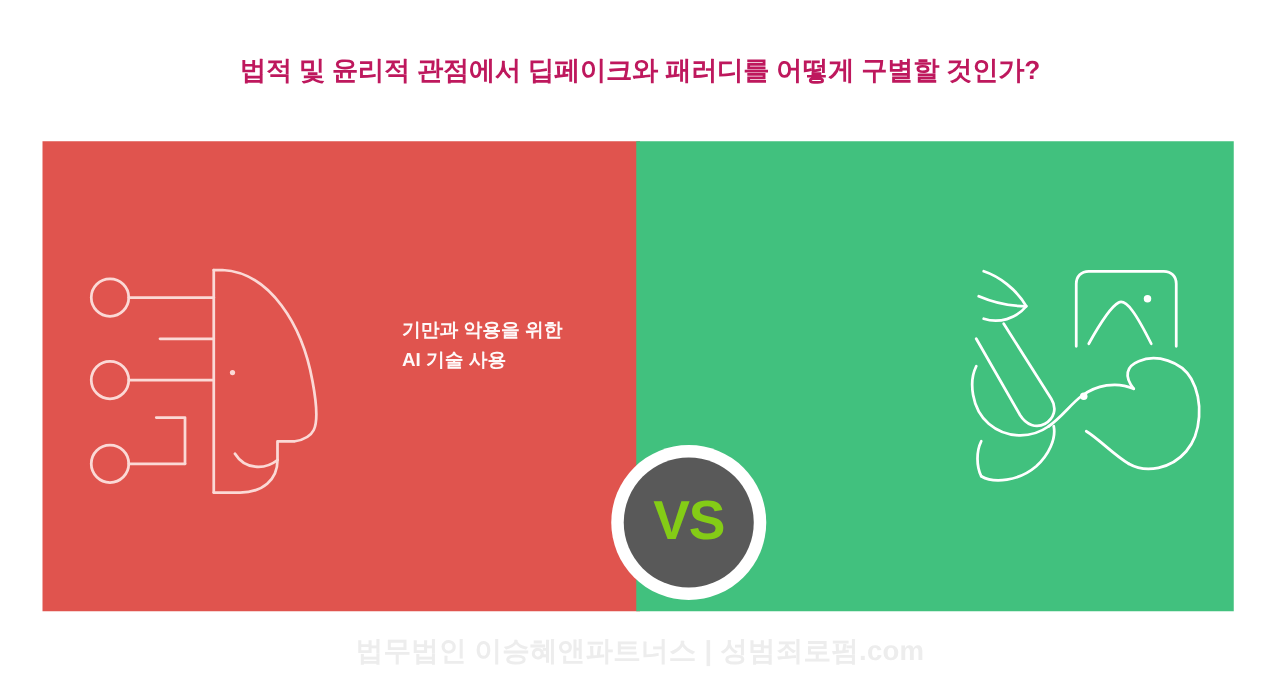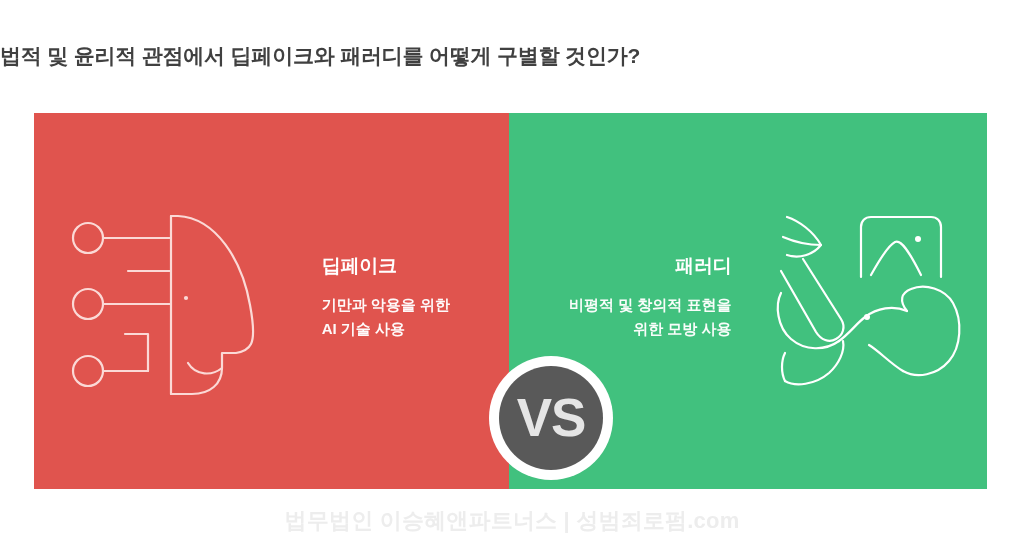--- a/index.html
+++ b/index.html
@@ -21,24 +21,24 @@
     width: 1024px;
     height: 553px;
   }
 
   
   .page-title {
     position: absolute;
     left: 0;
     top: 42px;
     width: 1024px;
-    text-align: left;
+    text-align: center;
     font-size: 21px;
     font-weight: bold;
-    color: #404040;
+    color: #be185d;
     letter-spacing: -0.2px;
     white-space: nowrap;
   }
 
   
   .board {
     position: absolute;
     left: 34px;
     top: 113px;
     width: 953px;
@@ -113,22 +113,22 @@
     top: 10px;
     width: 104px;
     height: 104px;
     border-radius: 50%;
     background: #595959;
     display: flex;
     align-items: center;
     justify-content: center;
   }
   .vs-label {
-    color: #e5e5e5;
-    font-size: 53px;
+    color: #84cc16;
+    font-size: 44px;
     font-weight: bold;
     letter-spacing: -1px;
     line-height: 1;
     margin-top: -2px;
   }
 
   
   .watermark {
     position: absolute;
     left: 0;
@@ -174,21 +174,20 @@
                    L152 145 V160
                    C152 176 140 186 122 186 H101"></path>
 
           <path d="M118 155 C126 168 142 168 152 160"></path>
 
           <circle cx="116" cy="90" r="2.1" fill="#fbd9d6" stroke="none"></circle>
         </svg>
       </div>
 
       <div class="panel-text">
-        <div class="panel-heading">딥페이크</div>
         <div class="panel-sub">기만과 악용을 위한</div>
         <div class="panel-sub">AI 기술 사용</div>
       </div>
     </div>
 
     <div class="panel panel-right">
 
       <div class="panel-icon icon-parody">
         <svg width="200" height="210" viewBox="0 0 200 210" fill="none" stroke="#ffffff" stroke-width="2.2" stroke-linecap="round" stroke-linejoin="round">
 
@@ -210,25 +209,20 @@
                    C190 120 188 146 176 160 C164 174 144 178 130 170"></path>
           <path d="M130 170 C118 163 106 150 96 144"></path>
 
           <path d="M12 180 C22 186 42 184 56 172 C66 163 72 150 70 140"></path>
           <path d="M12 180 C8 172 8 160 12 152"></path>
 
           <circle cx="94" cy="116" r="3" fill="#ffffff" stroke="none"></circle>
         </svg>
       </div>
 
-      <div class="panel-text">
-        <div class="panel-heading">패러디</div>
-        <div class="panel-sub">비평적 및 창의적 표현을</div>
-        <div class="panel-sub">위한 모방 사용</div>
-      </div>
     </div>
 
     <div class="vs-badge">
       <div class="vs-ring"></div>
       <div class="vs-core">
         <span class="vs-label">VS</span>
       </div>
     </div>
 
   </div>

